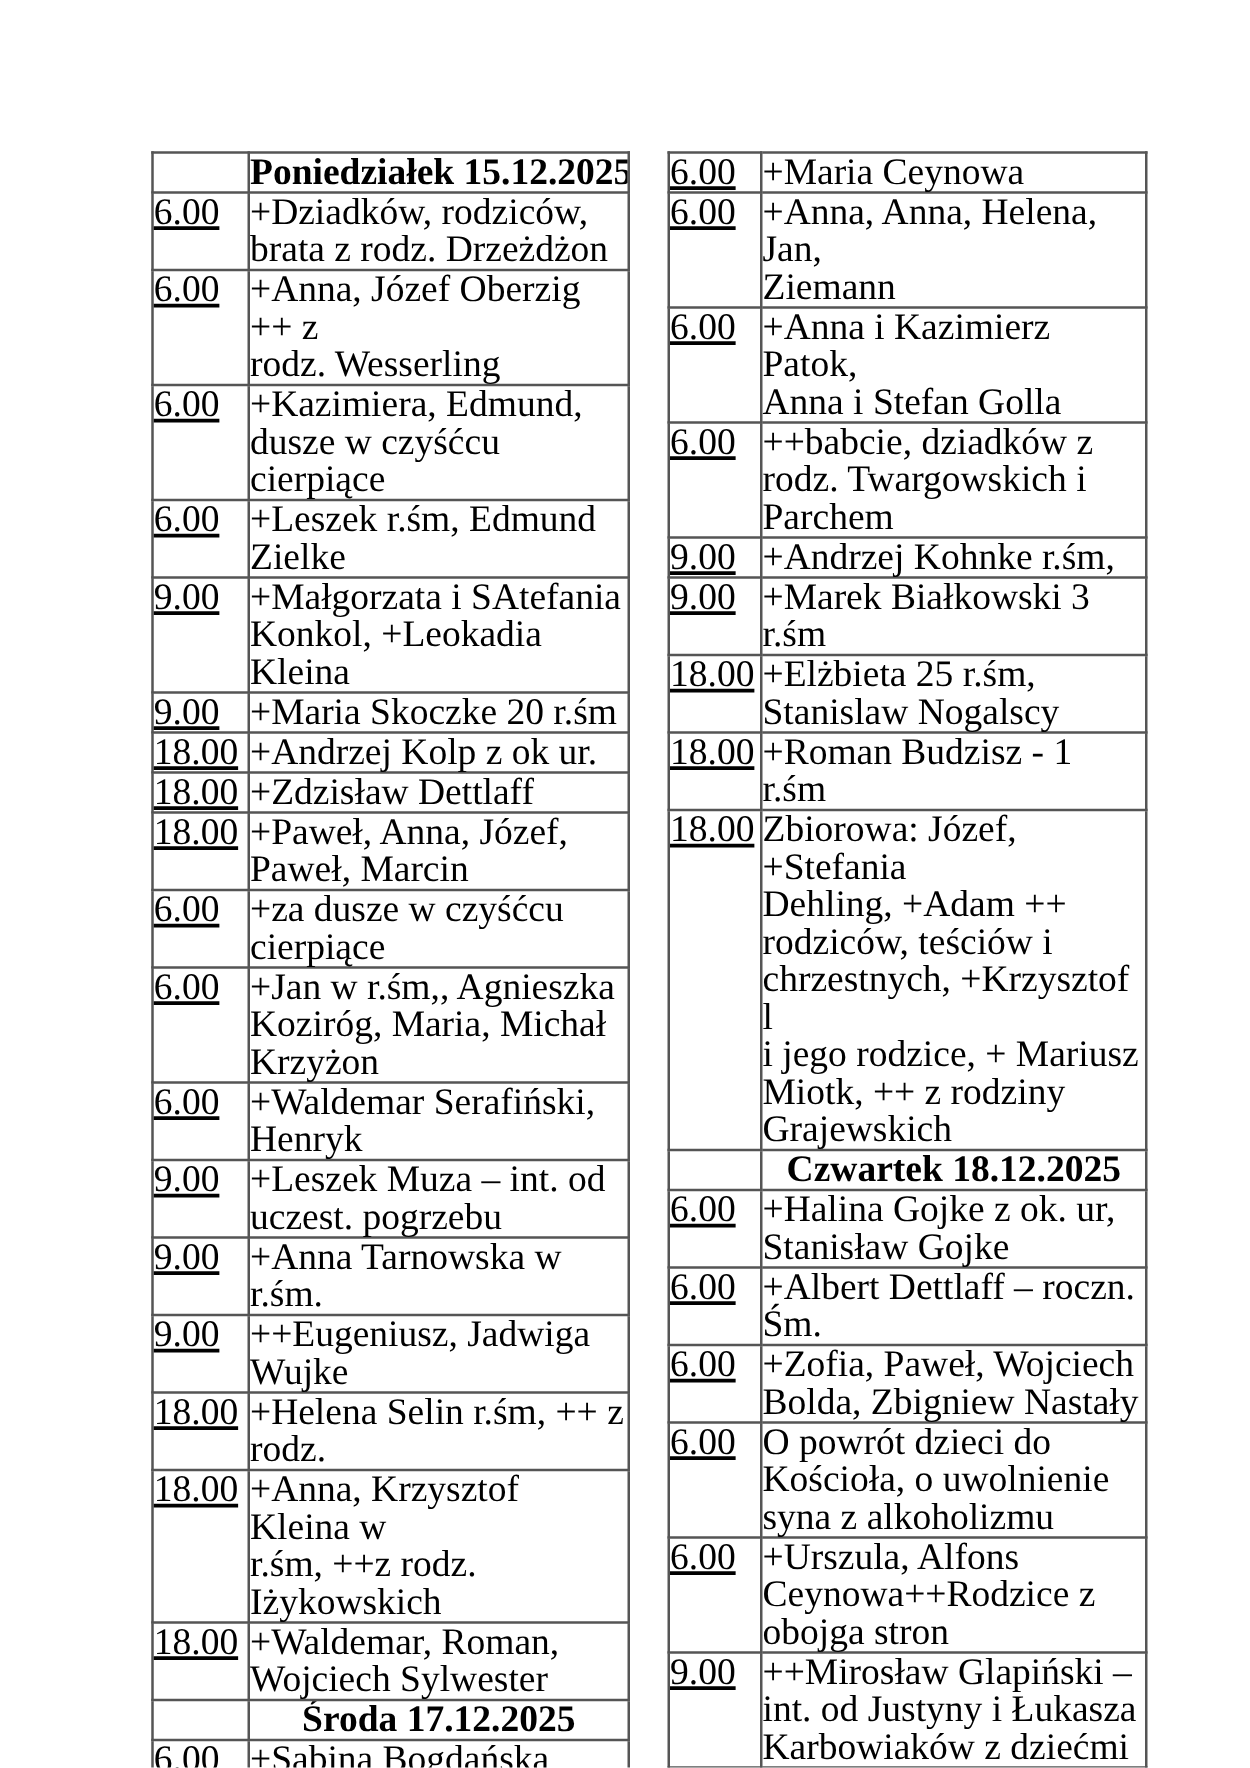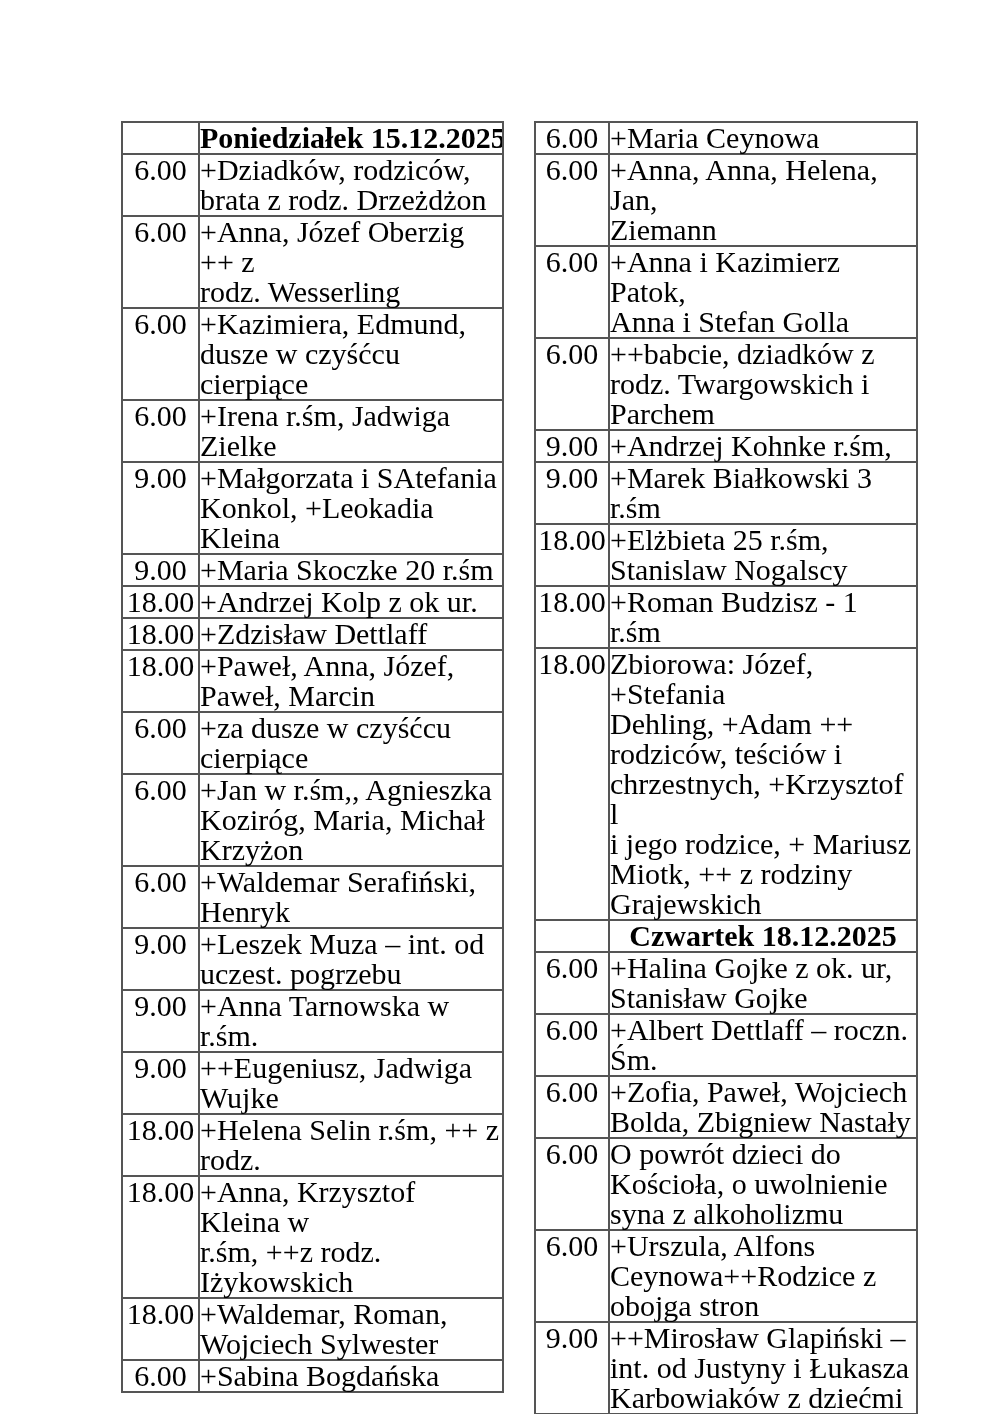--- a/index.html
+++ b/index.html
@@ -31,22 +31,23 @@
   }
   table.schedule-left  { left: 121px; width: 381px; }
   table.schedule-right { left: 534px; width: 382px; }
 
   table.schedule td {
     border: 2px solid #555555;
     vertical-align: top;
     padding: 0;
   }
   td.time {
-    text-align: center;
+    text-align: left;
     padding: 0 2px;
+    text-decoration: underline;
   }
   table.schedule-left  col.c-time { width: 77px; }
   table.schedule-left  col.c-text { width: 304px; }
   table.schedule-right col.c-time { width: 74px; }
   table.schedule-right col.c-text { width: 308px; }
 
   td.text {
     padding: 0 4px 0 7px;
     white-space: pre-wrap;
     overflow-wrap: break-word;
@@ -84,21 +85,21 @@
           <td class="text">+Anna, Józef Oberzig ++ z
 rodz. Wesserling</td>
         </tr>
         <tr>
           <td class="time">6.00</td>
           <td class="text">+Kazimiera, Edmund,
 dusze w czyśćcu cierpiące</td>
         </tr>
         <tr>
           <td class="time">6.00</td>
-          <td class="text">+Irena r.śm, Jadwiga
+          <td class="text">+Leszek r.śm, Edmund
 Zielke</td>
         </tr>
         <tr>
           <td class="time">9.00</td>
           <td class="text">+Małgorzata i SAtefania
 Konkol, +Leokadia Kleina</td>
         </tr>
         <tr>
           <td class="time">9.00</td>
           <td class="text">+Maria Skoczke 20 r.śm</td>
@@ -154,20 +155,24 @@
         <tr>
           <td class="time">18.00</td>
           <td class="text">+Anna, Krzysztof Kleina w
 r.śm, ++z rodz.
 Iżykowskich</td>
         </tr>
         <tr>
           <td class="time">18.00</td>
           <td class="text">+Waldemar, Roman,
 Wojciech Sylwester</td>
+        </tr>
+        <tr>
+          <td class="time"></td>
+          <td class="day-header">Środa 17.12.2025</td>
         </tr>
         <tr>
           <td class="time">6.00</td>
           <td class="text">+Sabina Bogdańska</td>
         </tr>
       </tbody>
   </table>
 
   <table class="schedule schedule-right">
     <colgroup>

